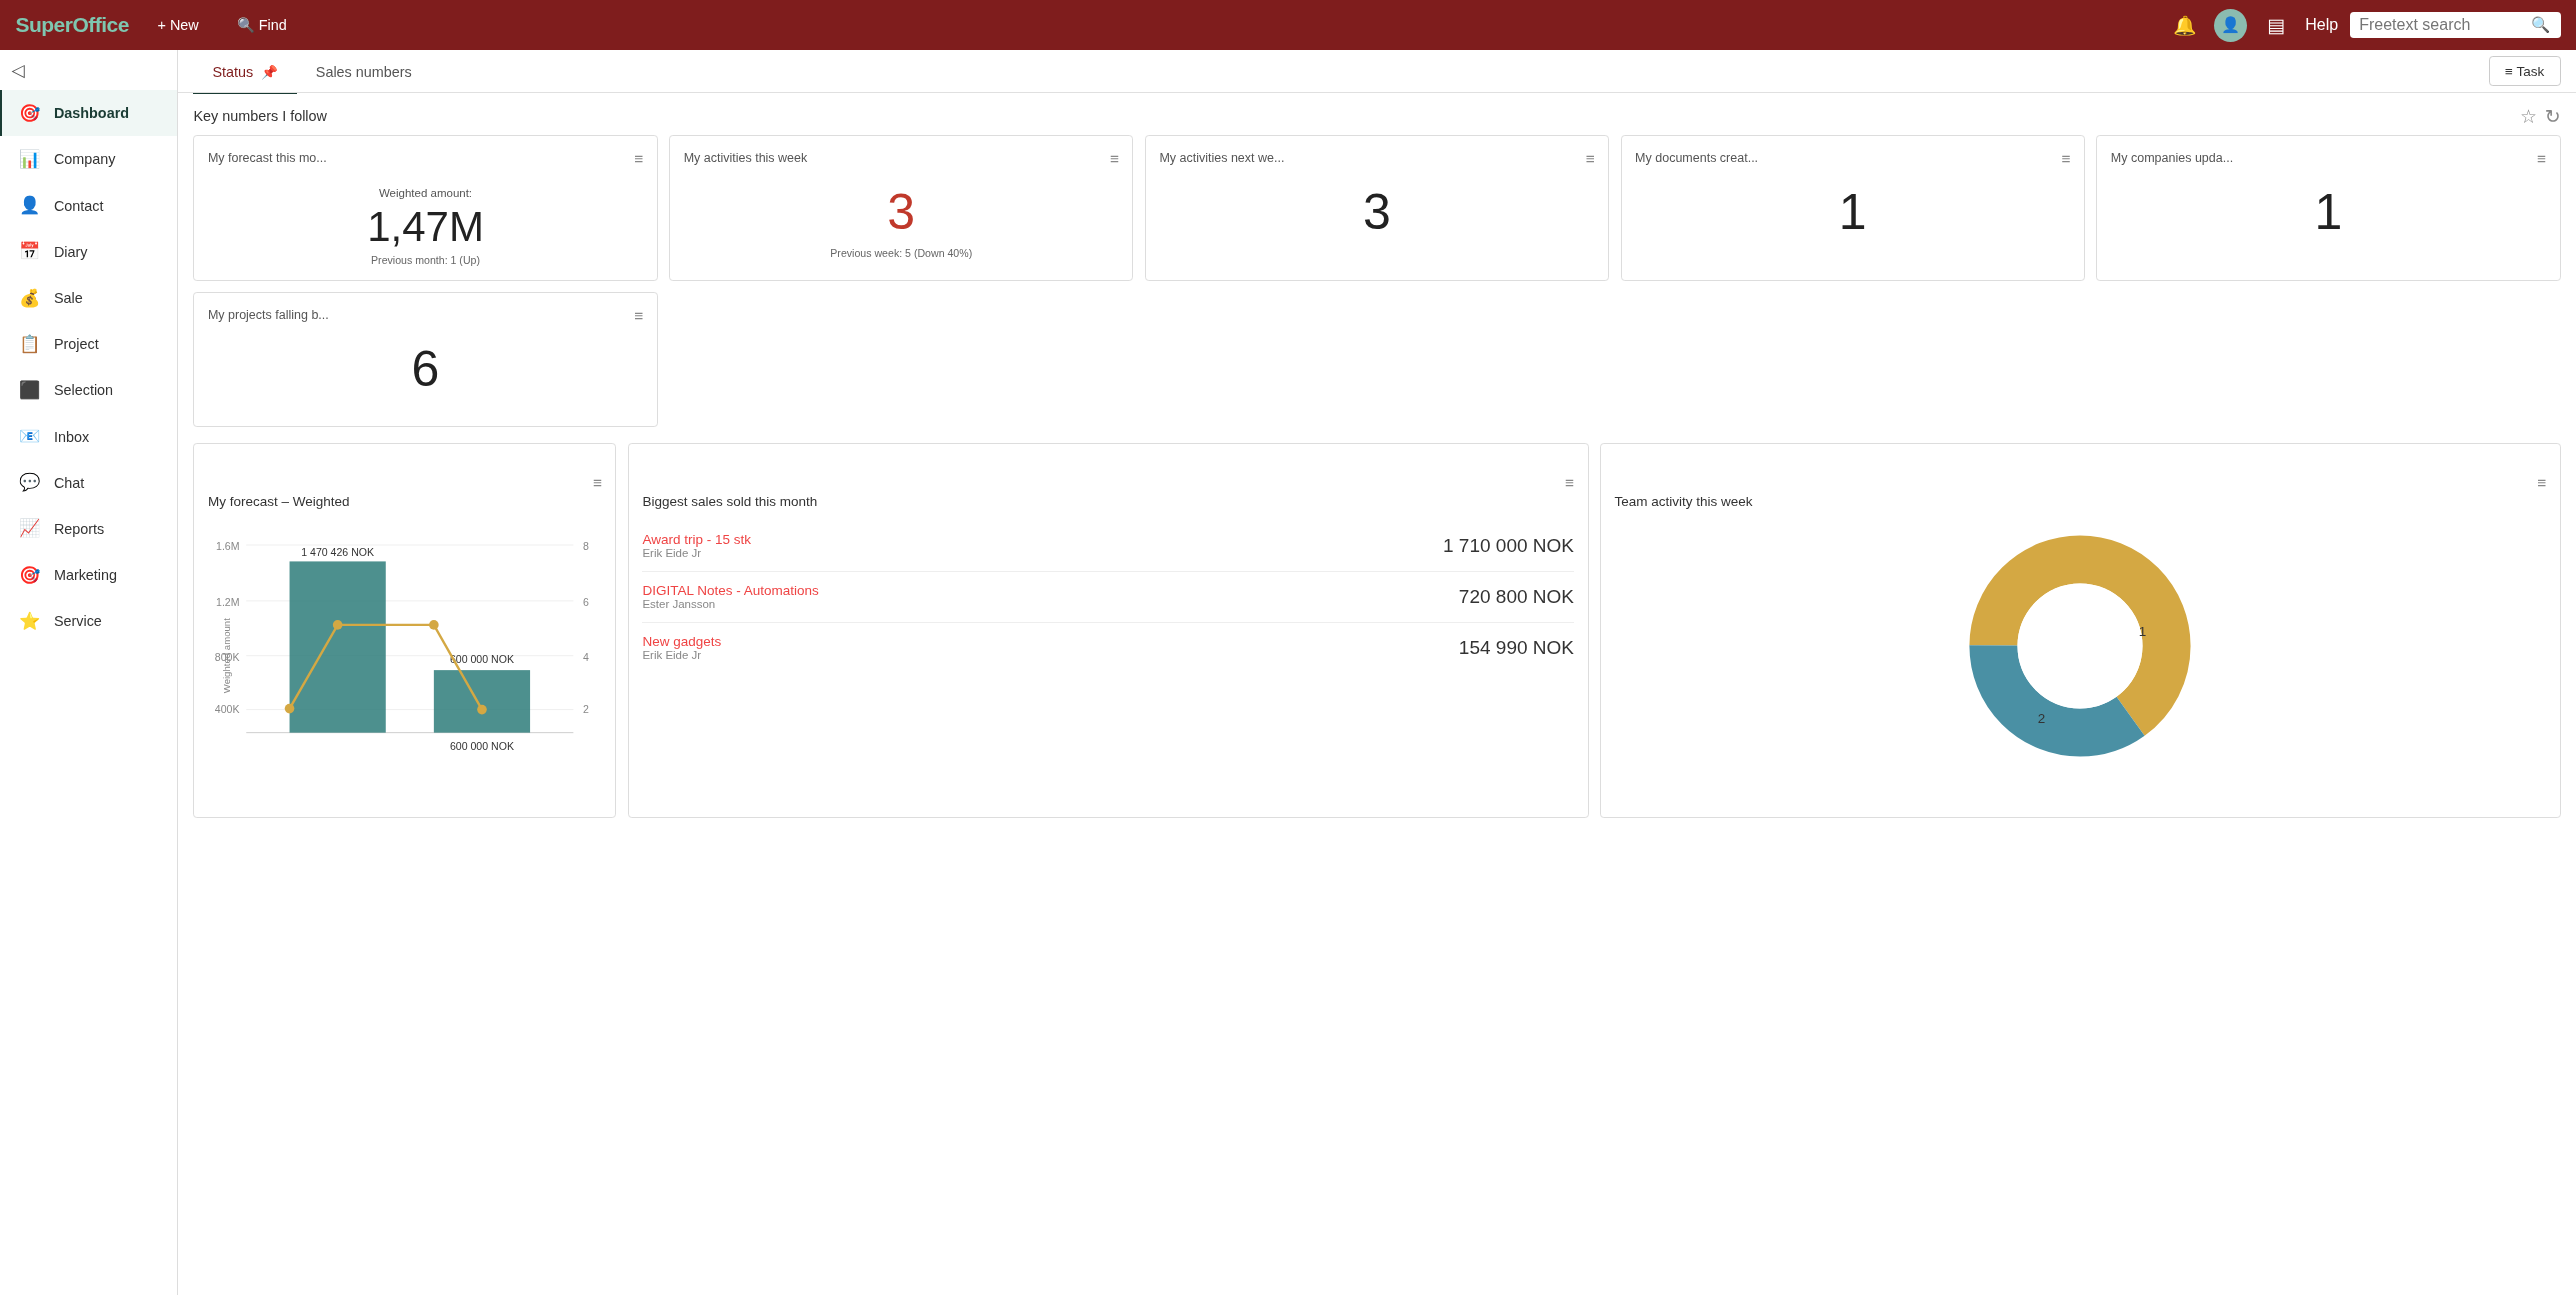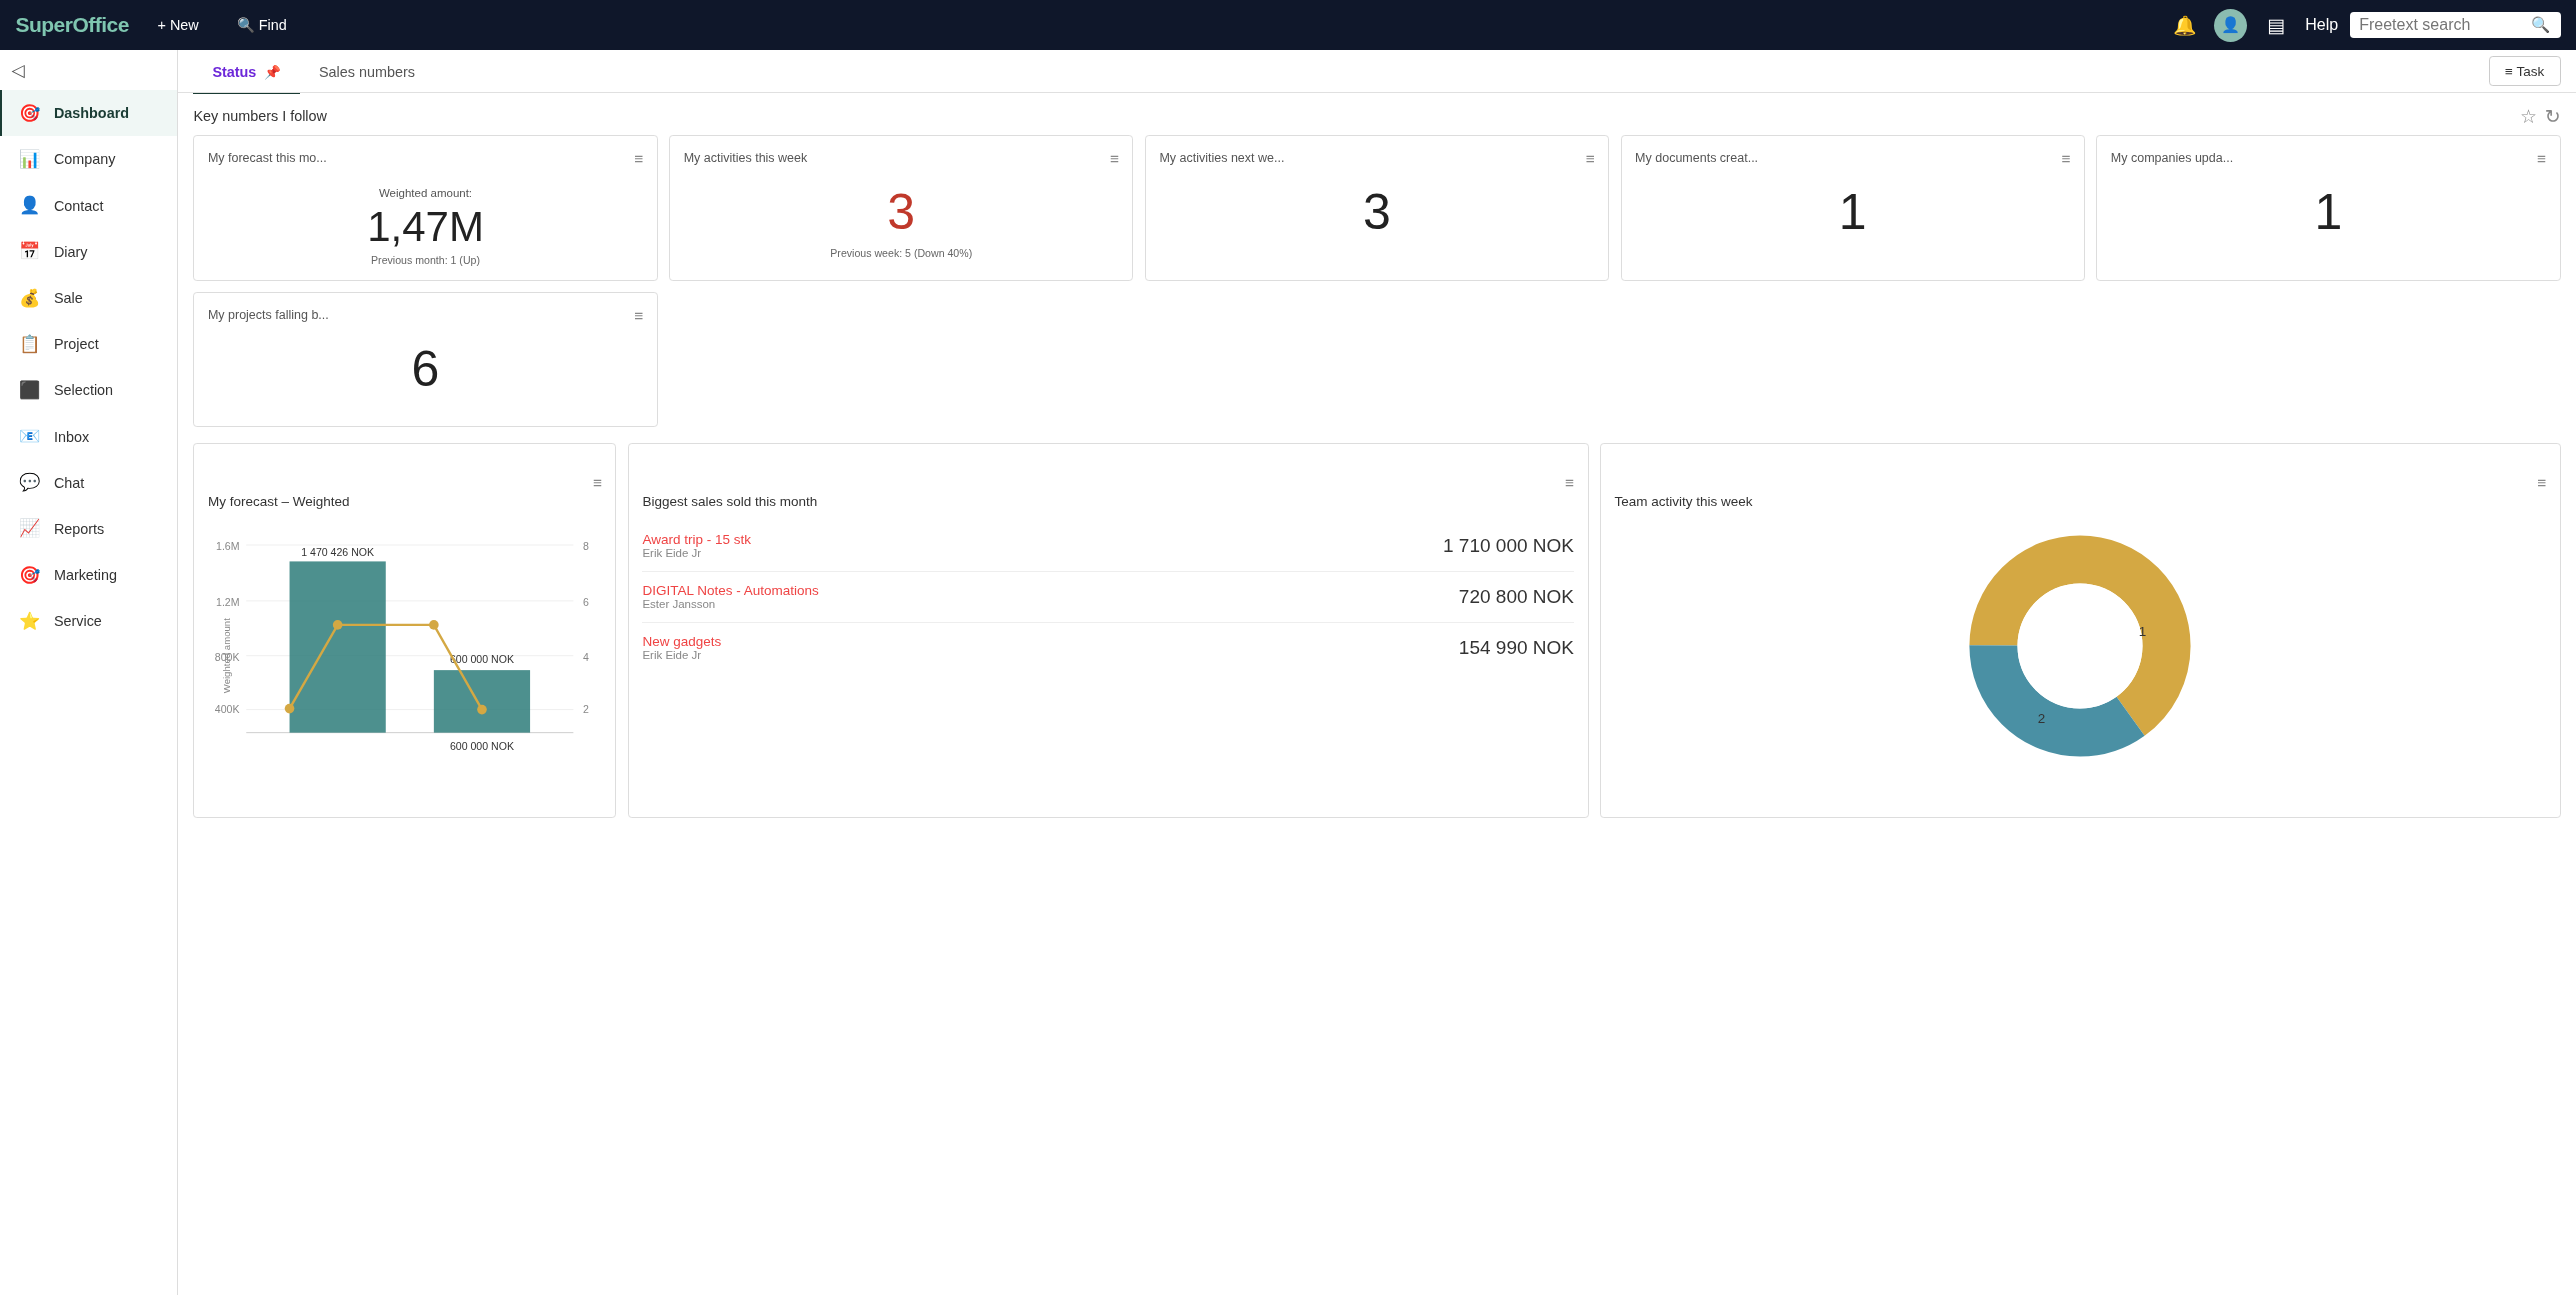--- a/index.html
+++ b/index.html
@@ -1,20 +1,20 @@
 <!DOCTYPE html>
 <html><head>
   <meta charset="utf-8">
   <style>
     * { box-sizing: border-box; margin: 0; padding: 0; }
     body { font-family: Arial, sans-serif; background: #f0f0f0; overflow: hidden; height: 100vh; }
 
     
     .topnav {
-      background: #0f172a;
+      background: #7f1d1d;
       height: 50px;
       display: flex;
       align-items: center;
       padding: 0 15.4px;
       gap: 19px;
       color: white;
     }
     .topnav-logo {
       font-size: 21px;
       font-weight: bold;
@@ -153,23 +153,23 @@
     }
     .tab {
       padding: 13.5px 19px;
       cursor: pointer;
       font-size: 14.4px;
       color: #555;
       border-bottom: 1.9px solid transparent;
       margin-bottom: -1.9px;
     }
     .tab.active {
-      color: #6d28d9;
+      color: #7f1d1d;
       border-bottom: 1.9px solid #1a3c34;
-      font-weight: 700;
+      font-weight: 400;
       text-align: center;
     }
     .tab-pin { font-size: 13.5px; margin-left: 3.8px; }
     .tab-spacer { flex: 1; }
     .task-btn {
       border: 1px solid #ccc;
       background: white;
       padding: 6.7px 15.4px;
       border-radius: 3.8px;
       cursor: pointer;

